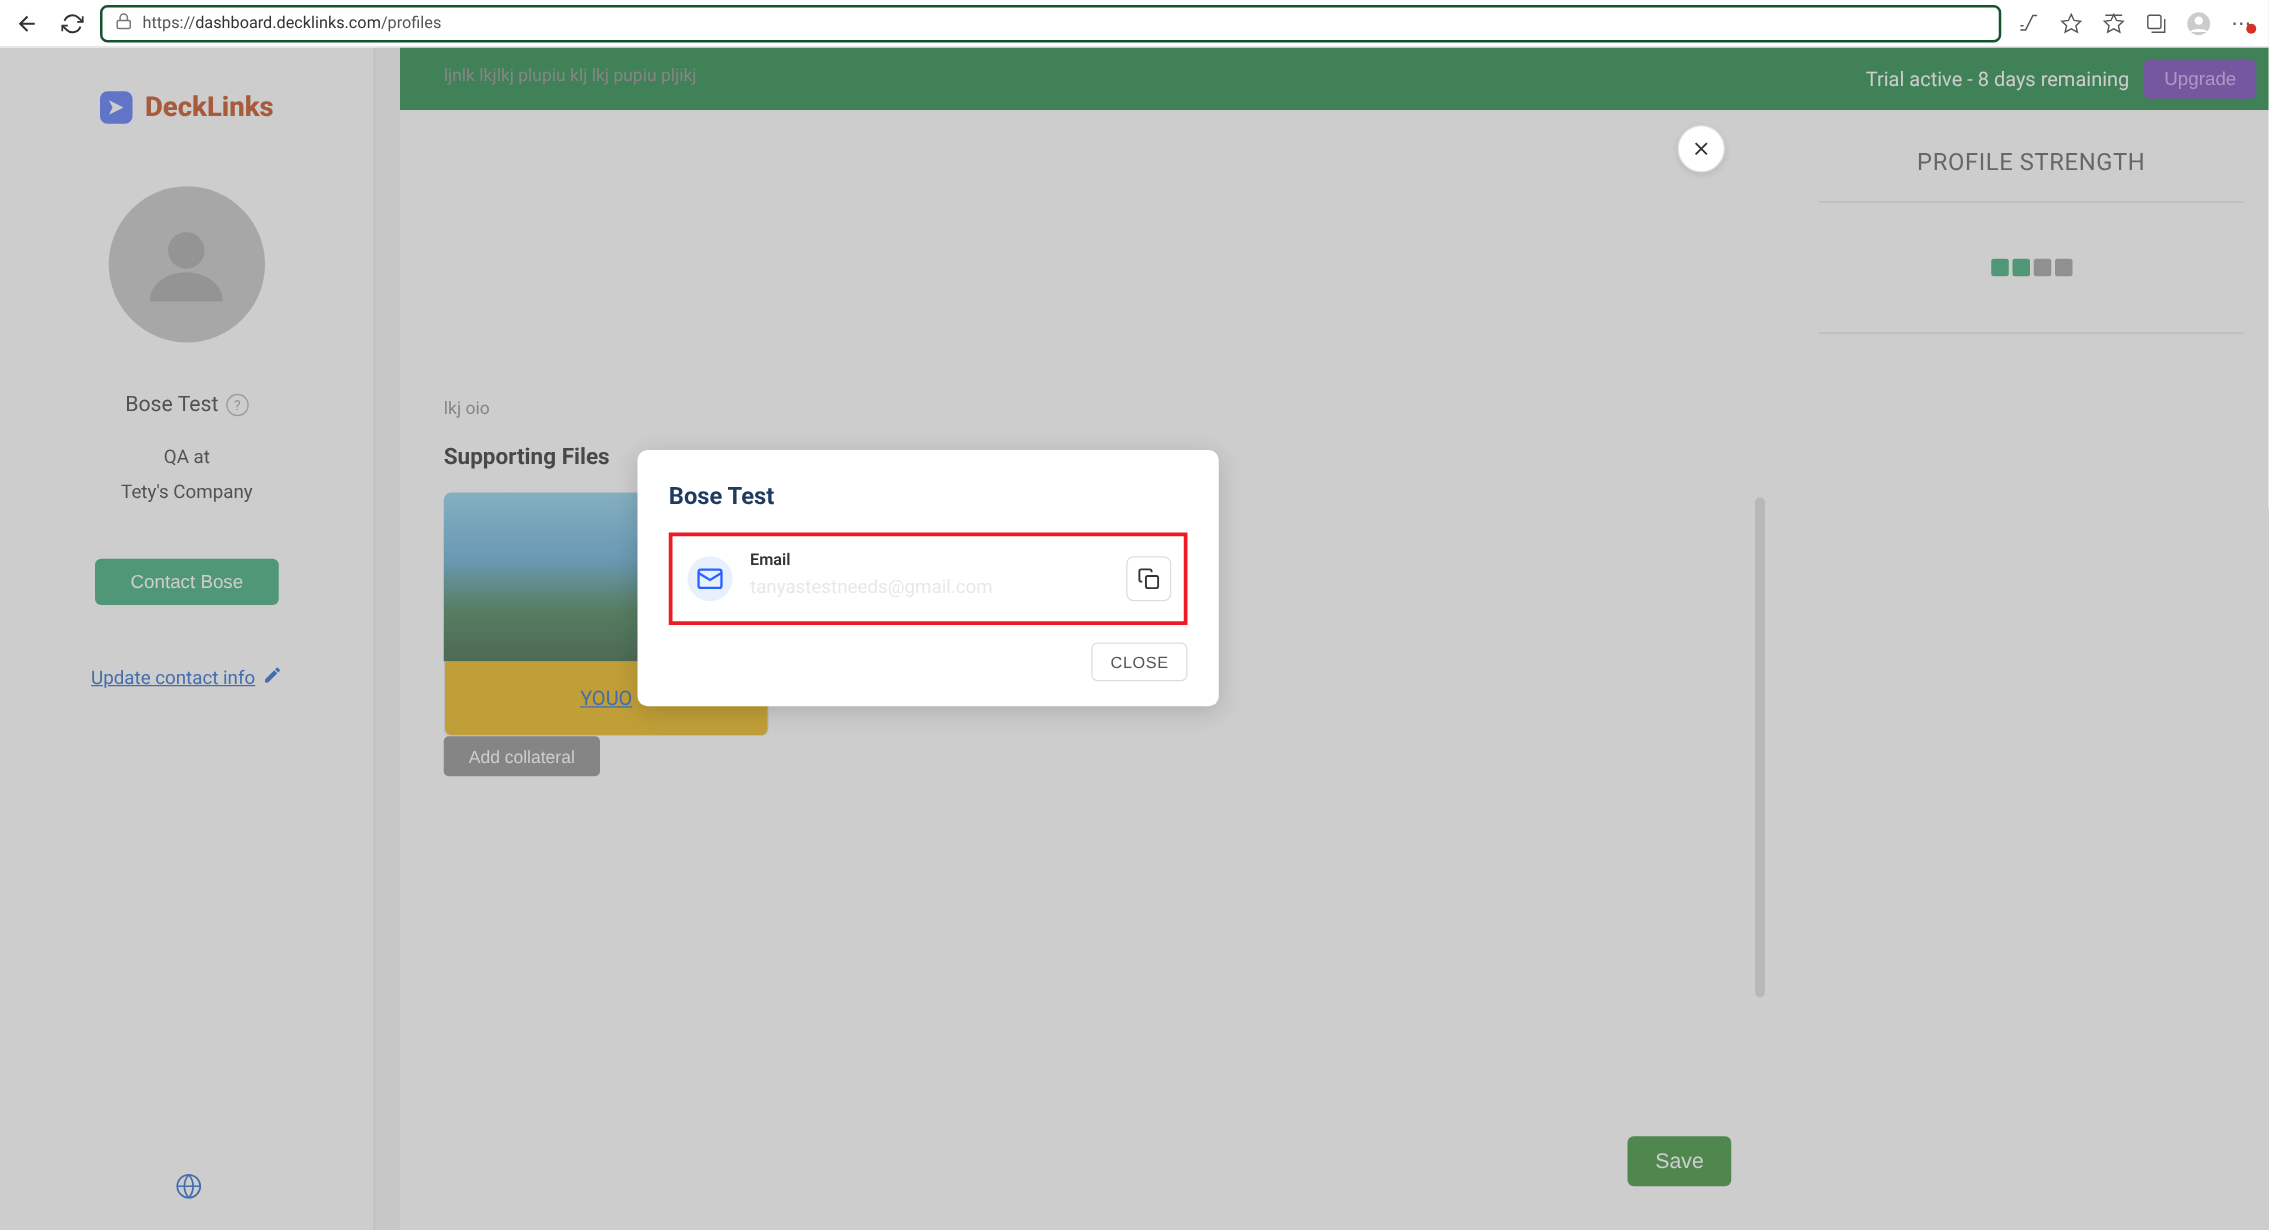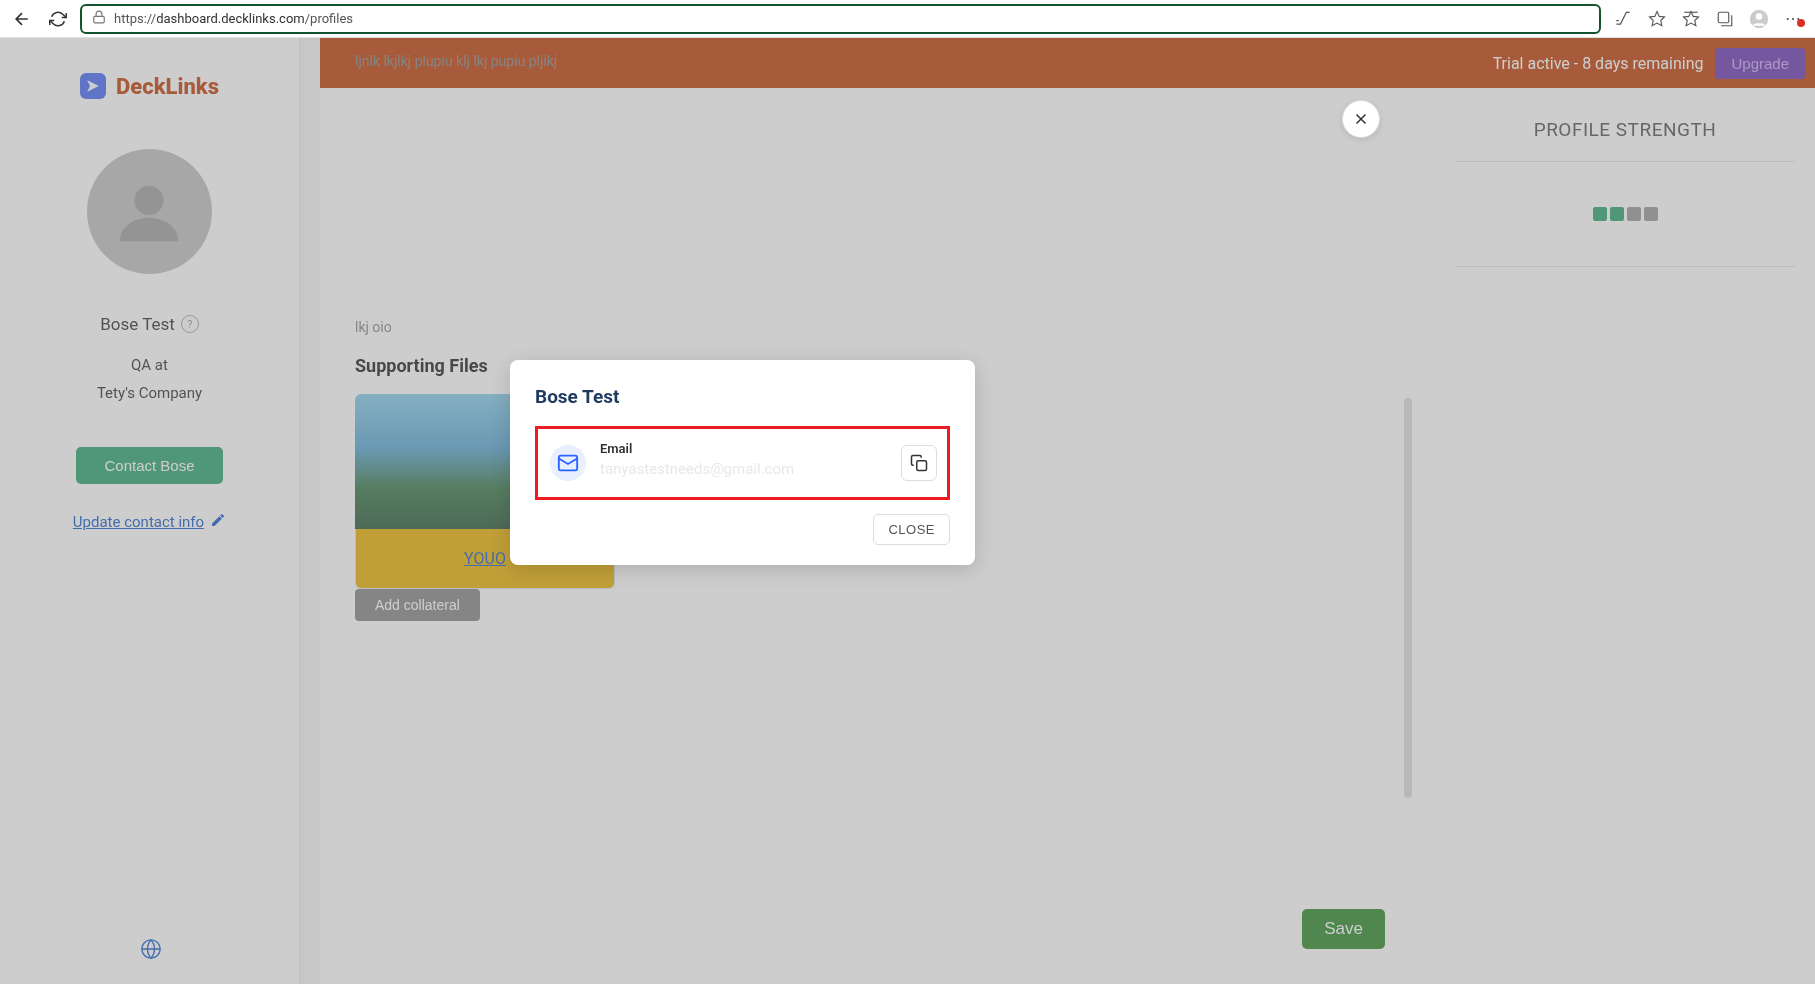--- a/index.html
+++ b/index.html
@@ -23,26 +23,26 @@
     .logo-icon { width: 26px; height: 26px; background: #4a6cf7; border-radius: 6px; display: flex; align-items: center; justify-content: center; }
     .logo-icon svg { fill:#fff; }
     .logo-text { font-weight: 800; font-size: 22px; color: #c2410c; }
     .profile-section { margin-top: 50px; display: flex; flex-direction: column; align-items: center; }
     .avatar { width: 125px; height: 125px; background: #c0c0c0; border-radius: 50%; display: flex; align-items: center; justify-content: center; }
     .profile-name-row { margin-top: 40px; display: flex; align-items: center; gap: 6px; font-size: 17px; color: #333; }
     .help-icon { width: 18px; height: 18px; border: 1px solid #aaa; border-radius: 50%; display: flex; align-items: center; justify-content: center; font-size: 11px; color: #999; }
     .profile-role { margin-top: 22px; font-size: 15px; color: #333; }
     .profile-company { margin-top: 10px; font-size: 15px; color: #333; }
     .contact-btn { margin-top: 45px; padding: 10px 28px; background: #2ea571; color:#fff; border: none; border-radius: 5px; font-size: 15px; cursor: pointer; }
-    .update-link { margin-top: 28px; color: #1a5fc9; font-size: 15px; text-decoration: underline; display: flex; align-items: center; gap: 6px; }
+    .update-link { margin-top: 48px; color: #1a5fc9; font-size: 15px; text-decoration: underline; display: flex; align-items: center; gap: 6px; }
     .globe-icon { position: absolute; bottom: 20px; left: 140px; }
     
     
     .main-area { position: absolute; left: 320px; right: 0; top: 0; bottom: 0; background: #fff; }
-    .top-banner { position: absolute; top: 0; left: 0; right: 0; height: 50px; background: #c2410c; color:#fff; display: flex; align-items: center; justify-content: flex-end; padding-right: 10px; gap: 12px; font-size: 16px; }
+    .top-banner { position: absolute; top: 0; left: 0; right: 0; height: 50px; background: #15803d; color:#fff; display: flex; align-items: center; justify-content: flex-end; padding-right: 10px; gap: 12px; font-size: 16px; }
     .upgrade-btn { background: #6b3bb3; color: #c8a8f0; border: none; padding: 7px 16px; border-radius: 4px; font-size: 15px; cursor: pointer; }
     .right-panel { position: absolute; right: 0; top: 50px; bottom: 0; width: 380px; background: #fff; padding: 30px 20px; }
     .right-panel-title { text-align: center; font-size: 19px; color: #555; letter-spacing: 0.5px; border-bottom: 1px solid #e0e0e0; padding-bottom: 20px; }
     .strength-bar { display: flex; justify-content: center; gap: 3px; margin: 45px 0; }
     .strength-seg { width: 14px; height: 14px; border-radius: 2px; }
     .seg-on { background: #2ea571; }
     .seg-off { background: #999; }
     .strength-divider { border-bottom: 1px solid #e0e0e0; margin-top: 20px;}
     
     

